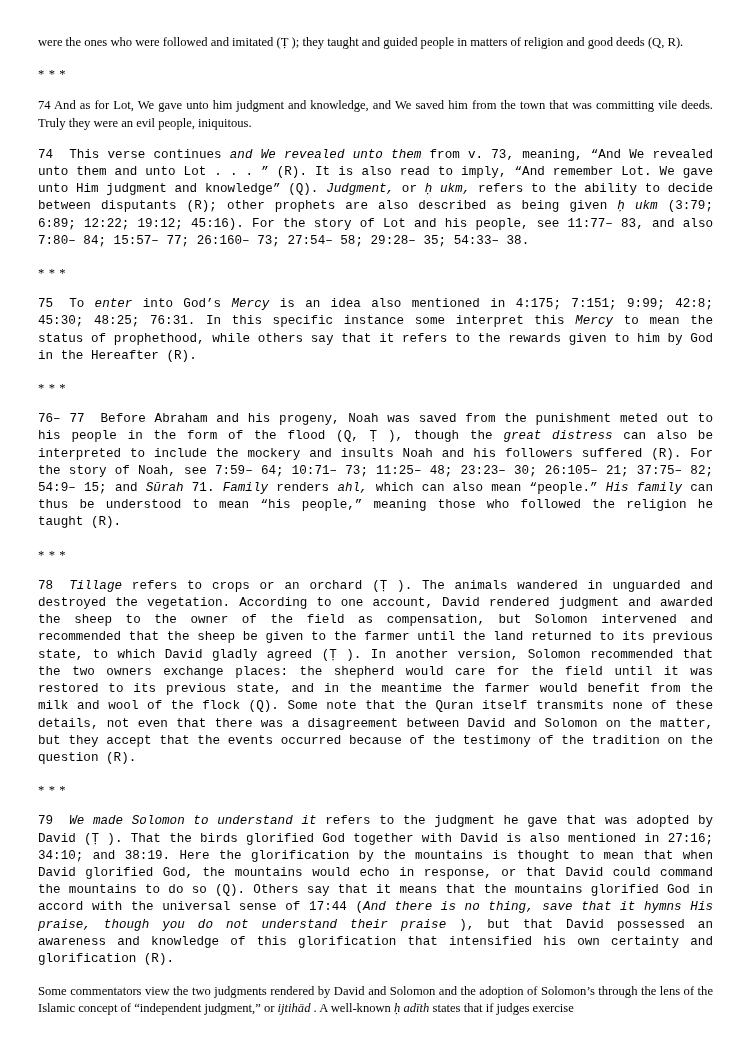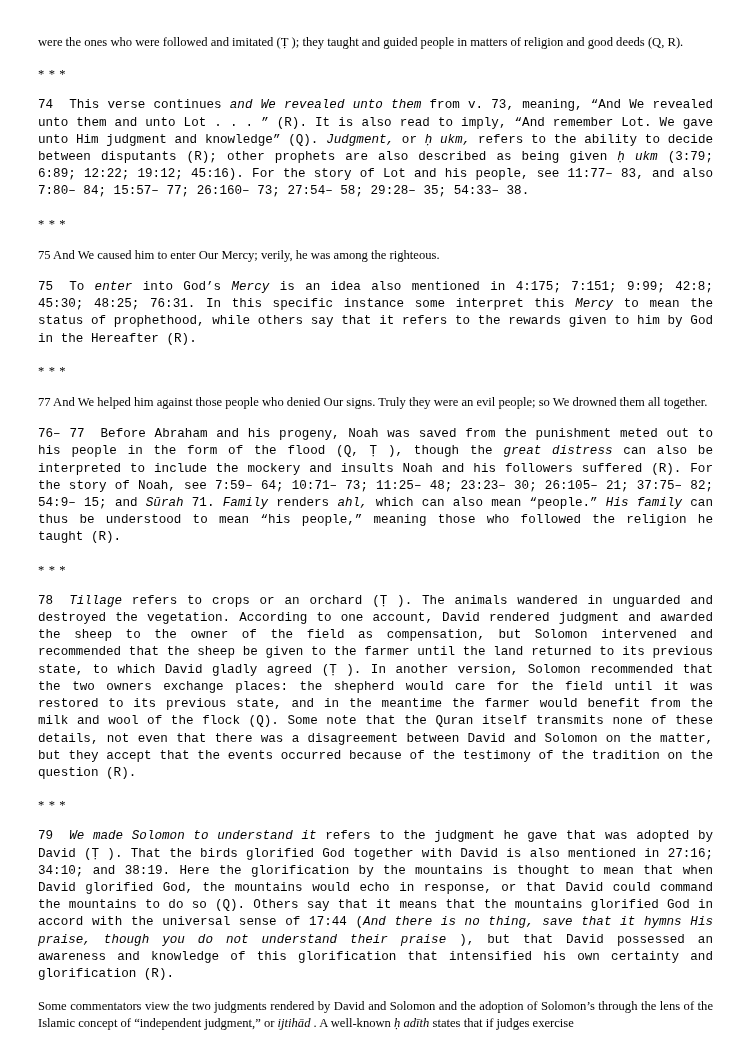--- a/index.html
+++ b/index.html
@@ -63,33 +63,32 @@
 </head>
 <body>
 
 <div class="page">
   <div class="col">
 
     <p class="verse">were the ones who were followed and imitated (Ṭ ); they taught and guided people in matters of religion and good deeds (Q, R).</p>
 
     <p class="sep">* * *</p>
 
+    <p class="verse">74 And as for Lot, We gave unto him judgment and knowledge, and We saved him from the town that was committing vile deeds. Truly they were an evil people, iniquitous.</p>
 
     <p class="commentary"><span class="vnum">74</span><span class="gap"></span><span>This verse continues </span><i>and We revealed unto them</i><span> from v. 73, meaning, “And We revealed unto them and unto Lot . . . ” (R). It is also read to imply, “And remember Lot. We gave unto Him judgment and knowledge” (Q). </span><i>Judgment,</i><span> or </span><i>ḥ ukm,</i><span> refers to the ability to decide between disputants (R); other prophets are also described as being given </span><i>ḥ ukm</i><span> (3:79; 6:89; 12:22; 19:12; 45:16). For the story of Lot and his people, see 11:77– 83, and also 7:80– 84; 15:57– 77; 26:160– 73; 27:54– 58; 29:28– 35; 54:33– 38.</span></p>
 
     <p class="sep">* * *</p>
 
-    <p class="verse">75 And We caused him to enter Our Mercy; verily, he was among the righteous.</p>
 
     <p class="commentary"><span class="vnum">75</span><span class="gap"></span><span>To </span><i>enter</i><span> into God’s </span><i>Mercy</i><span> is an idea also mentioned in 4:175; 7:151; 9:99; 42:8; 45:30; 48:25; 76:31. In this specific instance some interpret this </span><i>Mercy</i><span> to mean the status of prophethood, while others say that it refers to the rewards given to him by God in the Hereafter (R).</span></p>
 
     <p class="sep">* * *</p>
 
 
-    <p class="verse">77 And We helped him against those people who denied Our signs. Truly they were an evil people; so We drowned them all together.</p>
 
     <p class="commentary"><span class="vnum">76– 77</span><span class="gap"></span><span>Before Abraham and his progeny, Noah was saved from the punishment meted out to his people in the form of the flood (Q, Ṭ ), though the </span><i>great distress</i><span> can also be interpreted to include the mockery and insults Noah and his followers suffered (R). For the story of Noah, see 7:59– 64; 10:71– 73; 11:25– 48; 23:23– 30; 26:105– 21; 37:75– 82; 54:9– 15; and </span><i>Sūrah</i><span> 71. </span><i>Family</i><span> renders </span><i>ahl,</i><span> which can also mean “people.” </span><i>His family</i><span> can thus be understood to mean “his people,” meaning those who followed the religion he taught (R).</span></p>
 
     <p class="sep">* * *</p>
 
 
     <p class="commentary"><span class="vnum">78</span><span class="gap"></span><i>Tillage</i><span> refers to crops or an orchard (Ṭ ). The animals wandered in unguarded and destroyed the vegetation. According to one account, David rendered judgment and awarded the sheep to the owner of the field as compensation, but Solomon intervened and recommended that the sheep be given to the farmer until the land returned to its previous state, to which David gladly agreed (Ṭ ). In another version, Solomon recommended that the two owners exchange places: the shepherd would care for the field until it was restored to its previous state, and in the meantime the farmer would benefit from the milk and wool of the flock (Q). Some note that the Quran itself transmits none of these details, not even that there was a disagreement between David and Solomon on the matter, but they accept that the events occurred because of the testimony of the tradition on the question (R).</span></p>
 
     <p class="sep">* * *</p>
 

